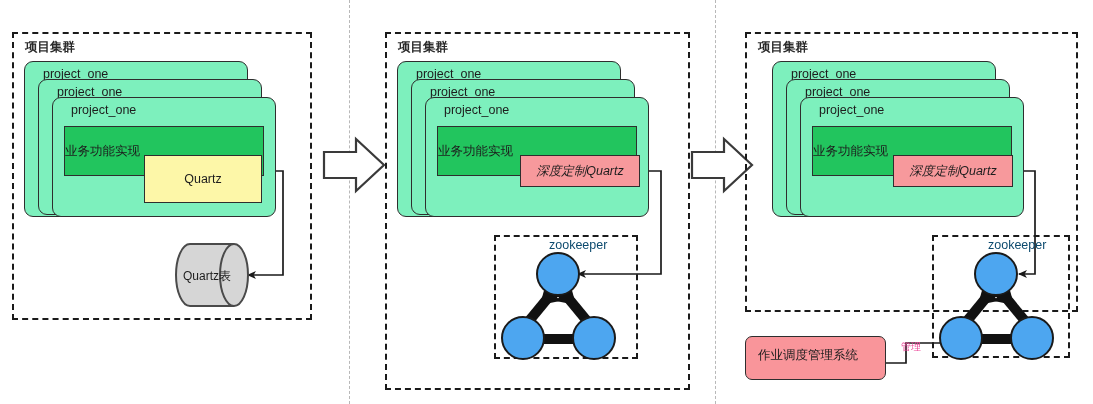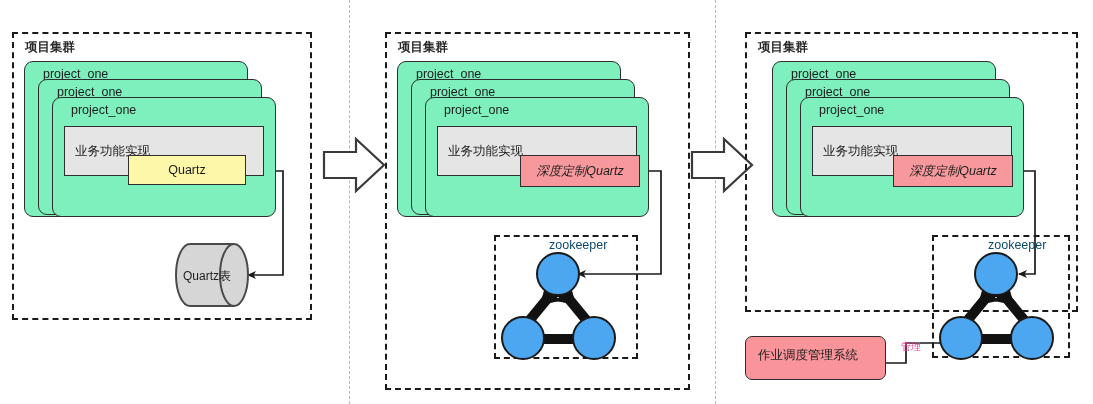--- a/index.html
+++ b/index.html
@@ -76,21 +76,21 @@
   
   .rect {
     box-sizing: border-box;
     border: 1.6px solid #2e2e2e;
     display: flex;
     align-items: center;
     font-size: 12.5px;
     color: #1d1d1d;
     white-space: nowrap;
   }
-  .rect.biz   { background: #e5e5e5; justify-content: flex-start; padding-left: 10px; }
+  .rect.biz   { background: #22c55e; justify-content: flex-start; }
   .rect.quartz{ background: #fdf7a8; justify-content: center; }
   .rect.deep  { background: #f7999c; justify-content: center; font-style: italic; }
 
   
   .sched {
     box-sizing: border-box;
     border: 1.8px solid #2e2e2e;
     border-radius: 7px;
     background: #f9959a;
     font-size: 12.5px;
@@ -156,21 +156,21 @@
   </div>
   <div class="abs card" style="left:38px; top:79px; width:224px; height:136px;">
     <span class="card-label">project_one</span>
   </div>
   <div class="abs card" style="left:52px; top:97px; width:224px; height:120px;">
     <span class="card-label">project_one</span>
   </div>
 
   <div class="abs rect biz" style="left:64px; top:126px; width:200px; height:50px;">业务功能实现</div>
 
-  <div class="abs rect quartz" style="left:128px; top:155px; width:118px; height:30px;">Quartz</div>
+  <div class="abs rect quartz" style="left:144px; top:155px; width:118px; height:48px;">Quartz</div>
 
   <div class="abs cyl-wrap" style="left:172px; top:241px;">
     <svg width="80" height="68">
       <path d="M18,3 L62,3 A14,31 0 0 1 62,65 L18,65 A14,31 0 0 1 18,3 Z" fill="#d6d6d6" stroke="#4a4a4a" stroke-width="2"></path>
       <path d="M62,3 A14,31 0 0 0 62,65" fill="none" stroke="#4a4a4a" stroke-width="2"></path>
     </svg>
     <span class="cyl-text" style="left:6px; top:27px; width:58px;">Quartz表</span>
   </div>
 
   <div class="abs dashdot" style="left:385px; top:32px; width:305px; height:358px;"></div>

